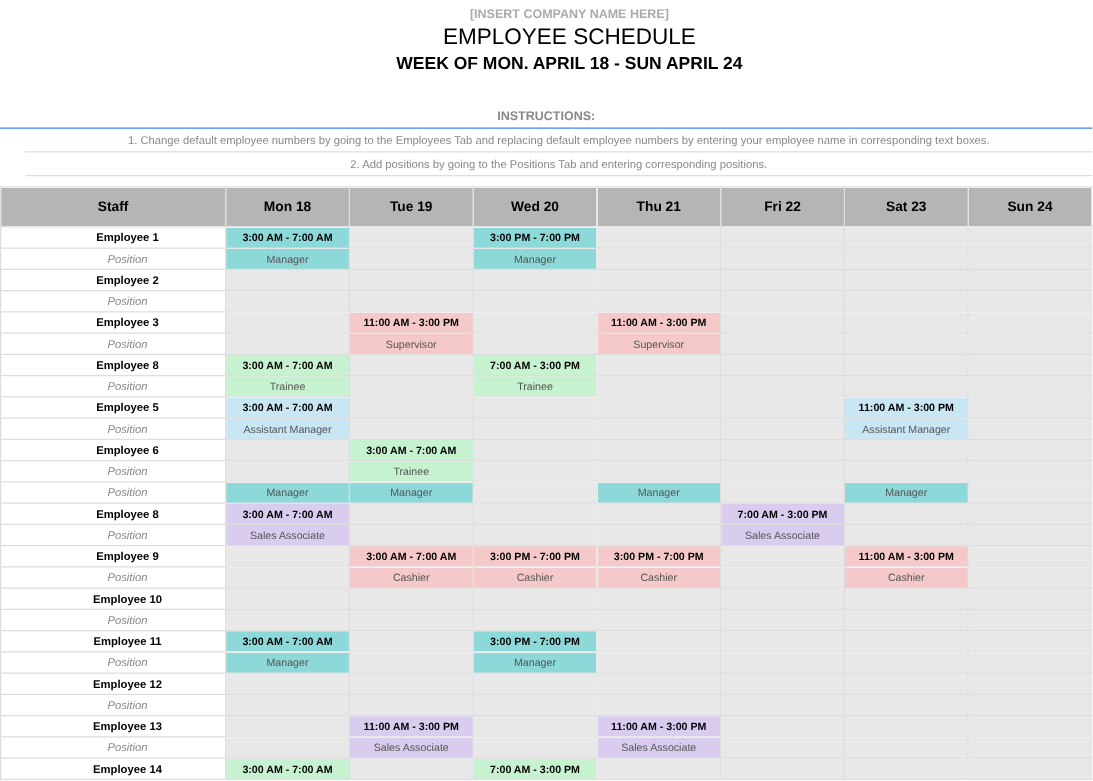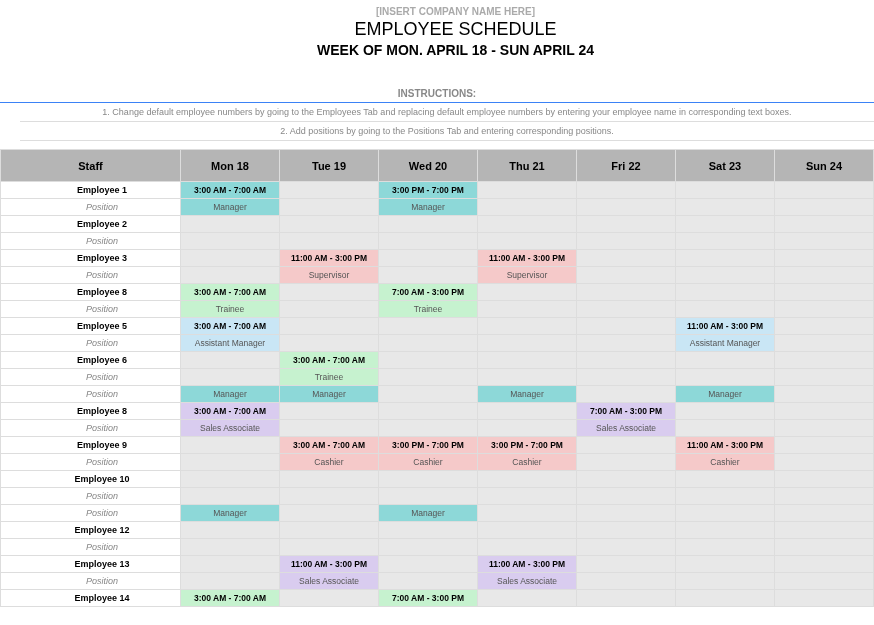--- a/index.html
+++ b/index.html
@@ -237,20 +237,30 @@
         <td class="lead pos">Position</td>
         <td class="gray"></td>
         <td class="gray"></td>
         <td class="gray"></td>
         <td class="gray"></td>
         <td class="gray"></td>
         <td class="gray"></td>
         <td class="gray"></td>
       </tr>
       <tr>
+        <td class="lead emp">Employee 11</td>
+        <td class="time teal">3:00 AM - 7:00 AM</td>
+        <td class="gray"></td>
+        <td class="time teal">3:00 PM - 7:00 PM</td>
+        <td class="gray"></td>
+        <td class="gray"></td>
+        <td class="gray"></td>
+        <td class="gray"></td>
+      </tr>
+      <tr>
         <td class="lead pos">Position</td>
         <td class="role teal">Manager</td>
         <td class="gray"></td>
         <td class="role teal">Manager</td>
         <td class="gray"></td>
         <td class="gray"></td>
         <td class="gray"></td>
         <td class="gray"></td>
       </tr>
       <tr>

